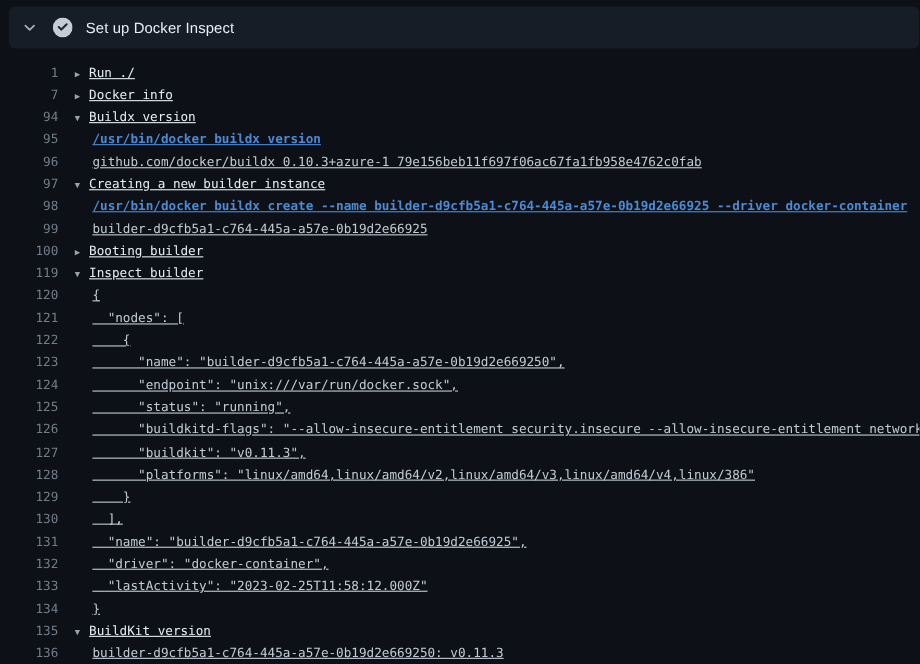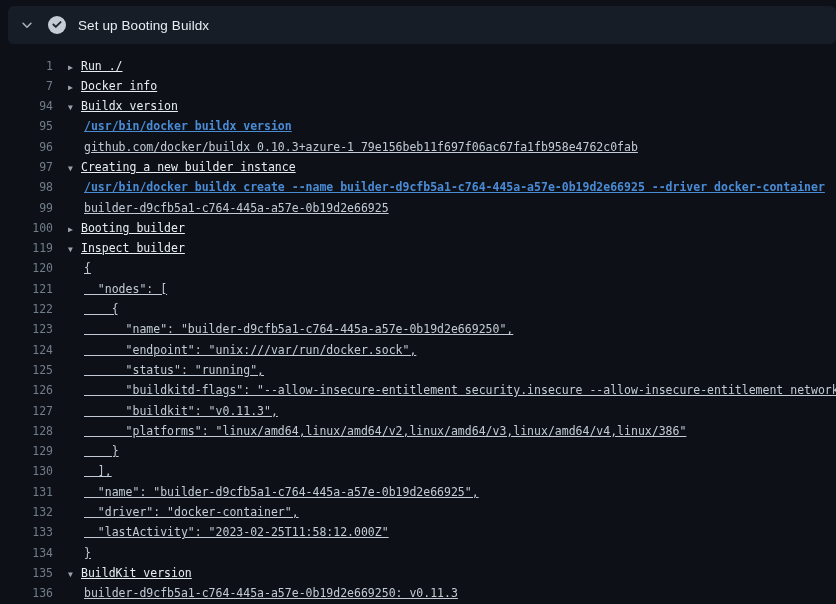--- a/index.html
+++ b/index.html
@@ -55,16 +55,16 @@
       <svg width="14" height="14" viewBox="0 0 16 16" aria-hidden="true">
         <path d="M3.5 6 L8 10.5 L12.5 6" fill="none" stroke="#a8b1bb" stroke-width="1.8" stroke-linecap="round" stroke-linejoin="round"></path>
       </svg>
     </span>
     <span class="status">
       <svg width="18" height="18" viewBox="0 0 16 16" aria-hidden="true">
         <circle cx="8" cy="8" r="8" fill="#c4ccd5"></circle>
         <path d="M11.2 5.4 L6.9 9.7 L4.8 7.6" fill="none" stroke="#22272e" stroke-width="1.7" stroke-linecap="round" stroke-linejoin="round"></path>
       </svg>
     </span>
-    <span class="title">Set up Booting Buildx</span>
+    <span class="title">Set up Docker Inspect</span>
   </div>
   <div class="log" id="log"><div class="row"><span class="ln">1</span><span class="content group"><span class="arrow">▶</span><span>Run ./</span></span></div><div class="row"><span class="ln">7</span><span class="content group"><span class="arrow">▶</span><span>Docker info</span></span></div><div class="row"><span class="ln">94</span><span class="content group"><span class="arrow">▼</span><span>Buildx version</span></span></div><div class="row"><span class="ln">95</span><span class="content command">/usr/bin/docker buildx version</span></div><div class="row"><span class="ln">96</span><span class="content output">github.com/docker/buildx 0.10.3+azure-1 79e156beb11f697f06ac67fa1fb958e4762c0fab</span></div><div class="row"><span class="ln">97</span><span class="content group"><span class="arrow">▼</span><span>Creating a new builder instance</span></span></div><div class="row"><span class="ln">98</span><span class="content command">/usr/bin/docker buildx create --name builder-d9cfb5a1-c764-445a-a57e-0b19d2e66925 --driver docker-container</span></div><div class="row"><span class="ln">99</span><span class="content output">builder-d9cfb5a1-c764-445a-a57e-0b19d2e66925</span></div><div class="row"><span class="ln">100</span><span class="content group"><span class="arrow">▶</span><span>Booting builder</span></span></div><div class="row"><span class="ln">119</span><span class="content group"><span class="arrow">▼</span><span>Inspect builder</span></span></div><div class="row"><span class="ln">120</span><span class="content output">{</span></div><div class="row"><span class="ln">121</span><span class="content output">  "nodes": [</span></div><div class="row"><span class="ln">122</span><span class="content output">    {</span></div><div class="row"><span class="ln">123</span><span class="content output">      "name": "builder-d9cfb5a1-c764-445a-a57e-0b19d2e669250",</span></div><div class="row"><span class="ln">124</span><span class="content output">      "endpoint": "unix:///var/run/docker.sock",</span></div><div class="row"><span class="ln">125</span><span class="content output">      "status": "running",</span></div><div class="row"><span class="ln">126</span><span class="content output">      "buildkitd-flags": "--allow-insecure-entitlement security.insecure --allow-insecure-entitlement network</span></div><div class="row"><span class="ln">127</span><span class="content output">      "buildkit": "v0.11.3",</span></div><div class="row"><span class="ln">128</span><span class="content output">      "platforms": "linux/amd64,linux/amd64/v2,linux/amd64/v3,linux/amd64/v4,linux/386"</span></div><div class="row"><span class="ln">129</span><span class="content output">    }</span></div><div class="row"><span class="ln">130</span><span class="content output">  ],</span></div><div class="row"><span class="ln">131</span><span class="content output">  "name": "builder-d9cfb5a1-c764-445a-a57e-0b19d2e66925",</span></div><div class="row"><span class="ln">132</span><span class="content output">  "driver": "docker-container",</span></div><div class="row"><span class="ln">133</span><span class="content output">  "lastActivity": "2023-02-25T11:58:12.000Z"</span></div><div class="row"><span class="ln">134</span><span class="content output">}</span></div><div class="row"><span class="ln">135</span><span class="content group"><span class="arrow">▼</span><span>BuildKit version</span></span></div><div class="row"><span class="ln">136</span><span class="content output">builder-d9cfb5a1-c764-445a-a57e-0b19d2e669250: v0.11.3</span></div></div>
 </div>
 
 </body></html>

